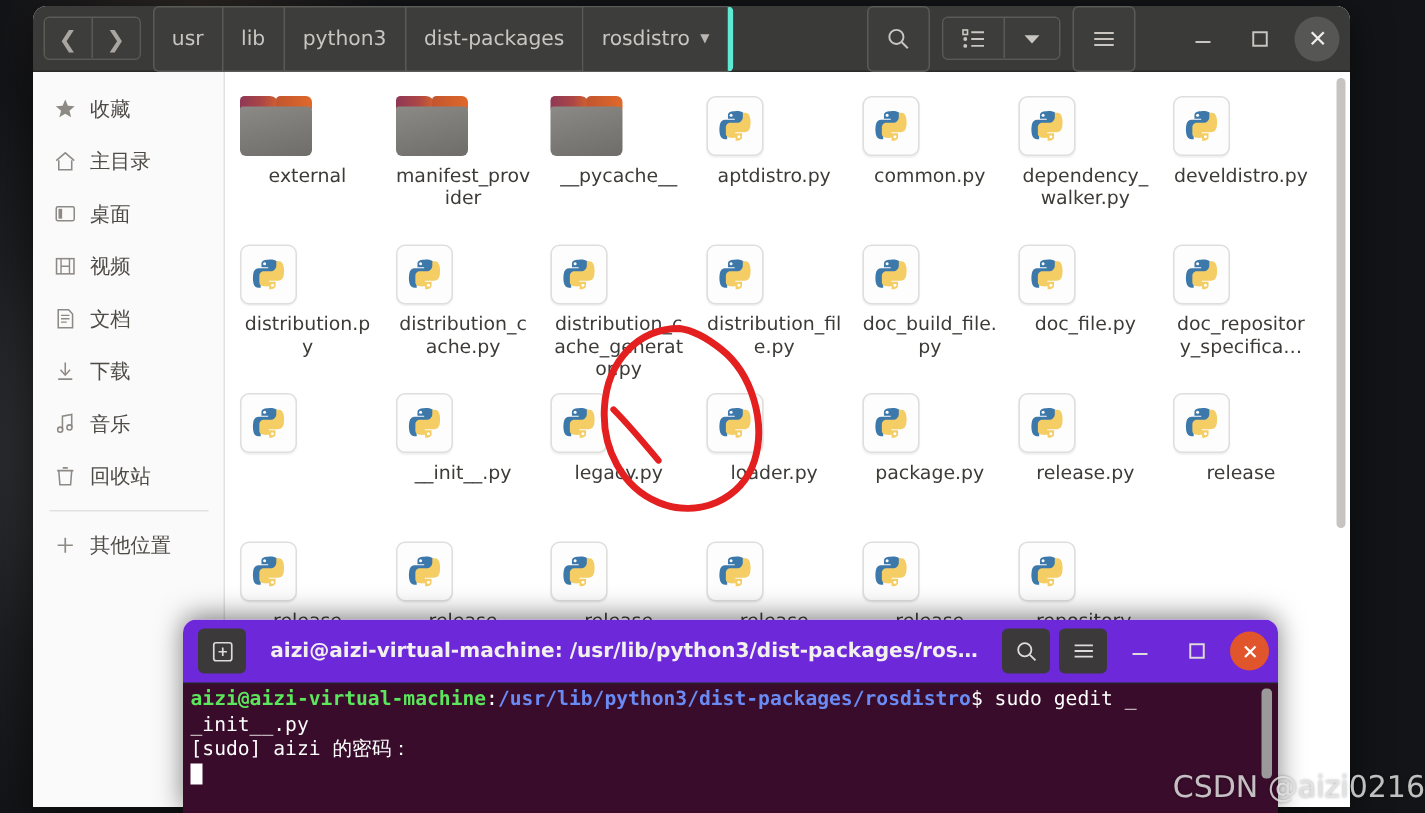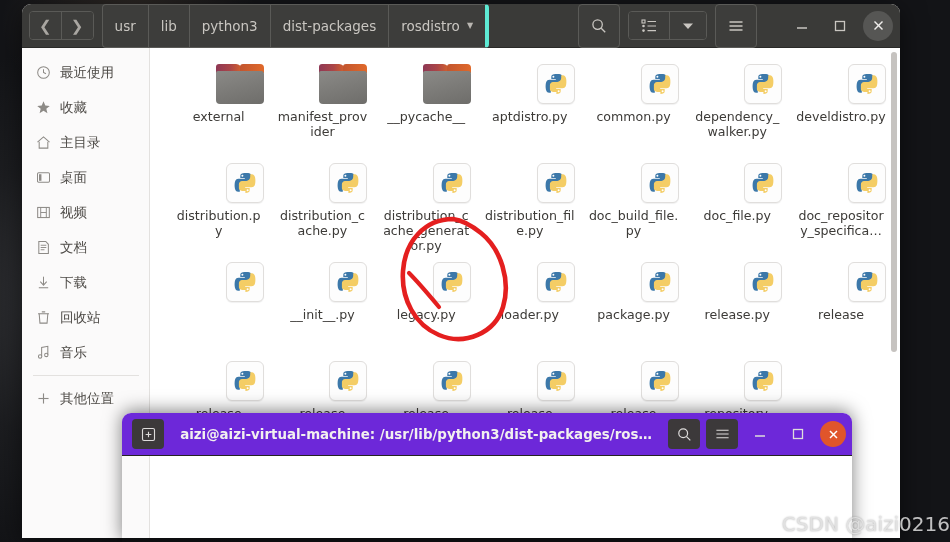--- a/index.html
+++ b/index.html
@@ -110,21 +110,21 @@
     position: relative;
     overflow: hidden;
   }
   .grid {
     display: grid;
     grid-template-columns: repeat(7, 1fr);
     padding: 10px 14px 0 10px;
     row-gap: 0px;
   }
   .file-cell {
-    display: flex; flex-direction: column; align-items: flex-end;
+    display: flex; flex-direction: column; align-items: flex-start;
     padding-top: 6px;
     height: 99px;
     cursor: pointer;
   }
   .file-label {
     margin-top: 5px;
     font-size: 12.6px;
     line-height: 15px;
     color: #3d3b38;
     text-align: center;
@@ -326,29 +326,20 @@
         <line x1="1.5" y1="1.5" x2="9.5" y2="9.5" stroke="#f0eeec" stroke-width="1.5"></line>
         <line x1="9.5" y1="1.5" x2="1.5" y2="9.5" stroke="#f0eeec" stroke-width="1.5"></line>
       </svg>
     </div>
   </div>
 
   <div class="fm-body">
 
     <div class="sidebar">
 
-      <div class="side-item">
-        <span class="side-icon">
-          <svg width="15" height="15" viewBox="0 0 16 16">
-              <circle cx="8" cy="8" r="6.2" fill="none" stroke="#8d8a86" stroke-width="1.1"></circle>
-              <polyline points="8,4.4 8,8 10.6,9.4" fill="none" stroke="#8d8a86" stroke-width="1.1"></polyline>
-            </svg>
-        </span>
-        <span>最近使用</span>
-      </div>
 
       <div class="side-item">
         <span class="side-icon">
           <svg width="15" height="15" viewBox="0 0 16 16">
               <polygon points="8,1.4 9.9,5.9 14.7,6.3 11,9.4 12.2,14 8,11.5 3.8,14 5,9.4 1.3,6.3 6.1,5.9" fill="#8d8a86"></polygon>
             </svg>
         </span>
         <span>收藏</span>
       </div>
 
@@ -404,37 +395,37 @@
               <polyline points="4.6,7 8,10.8 11.4,7" fill="none" stroke="#8d8a86" stroke-width="1.1"></polyline>
               <line x1="3" y1="13.6" x2="13" y2="13.6" stroke="#8d8a86" stroke-width="1.1"></line>
             </svg>
         </span>
         <span>下载</span>
       </div>
 
       <div class="side-item">
         <span class="side-icon">
           <svg width="15" height="15" viewBox="0 0 16 16">
+              <polyline points="6,12 6,2.6 12.6,1.4 12.6,10.4" fill="none" stroke="#8d8a86" stroke-width="1.1"></polyline>
+              <circle cx="4.4" cy="12.2" r="1.8" fill="none" stroke="#8d8a86" stroke-width="1.1"></circle>
+              <circle cx="11" cy="10.6" r="1.8" fill="none" stroke="#8d8a86" stroke-width="1.1"></circle>
+            </svg>
+        </span>
+        <span>音乐</span>
+      </div>
+
+      <div class="side-item">
+        <span class="side-icon">
+          <svg width="15" height="15" viewBox="0 0 16 16">
               <polyline points="3.4,4 4.2,14 11.8,14 12.6,4" fill="none" stroke="#8d8a86" stroke-width="1.1"></polyline>
               <line x1="2.2" y1="4" x2="13.8" y2="4" stroke="#8d8a86" stroke-width="1.1"></line>
               <line x1="6.2" y1="2" x2="9.8" y2="2" stroke="#8d8a86" stroke-width="1.3"></line>
             </svg>
         </span>
         <span>回收站</span>
-      </div>
-
-      <div class="side-item">
-        <span class="side-icon">
-          <svg width="15" height="15" viewBox="0 0 16 16">
-              <polyline points="6,12 6,2.6 12.6,1.4 12.6,10.4" fill="none" stroke="#8d8a86" stroke-width="1.1"></polyline>
-              <circle cx="4.4" cy="12.2" r="1.8" fill="none" stroke="#8d8a86" stroke-width="1.1"></circle>
-              <circle cx="11" cy="10.6" r="1.8" fill="none" stroke="#8d8a86" stroke-width="1.1"></circle>
-            </svg>
-        </span>
-        <span>音乐</span>
       </div>
 
       <div class="side-sep"></div>
 
       <div class="side-item">
         <span class="side-icon">
           <svg width="15" height="15" viewBox="0 0 16 16">
               <line x1="8" y1="2.6" x2="8" y2="13.4" stroke="#8d8a86" stroke-width="1.2"></line>
               <line x1="2.6" y1="8" x2="13.4" y2="8" stroke="#8d8a86" stroke-width="1.2"></line>
             </svg>
@@ -836,15 +827,22 @@
       </svg>
     </div>
     <div class="tbtn close">
       <svg class="icon-svg" width="11" height="11" viewBox="0 0 11 11">
         <line x1="2" y1="2" x2="9" y2="9" stroke="#ffffff" stroke-width="1.5"></line>
         <line x1="9" y1="2" x2="2" y2="9" stroke="#ffffff" stroke-width="1.5"></line>
       </svg>
     </div>
   </div>
 
+  <div class="term-body">
+    <div class="term-line"><span class="t-user">aizi@aizi-virtual-machine</span><span class="t-colon">:</span><span class="t-path">/usr/lib/python3/dist-packages/rosdistro</span><span>$</span><span> sudo gedit _</span></div>
+    <div class="term-line">_init__.py</div>
+    <div class="term-line">[sudo] aizi 的密码：</div>
+    <div class="term-line"><span class="t-cursor"></span></div>
+    <div class="term-scrollbar"></div>
+  </div>
 </div>
 
 <div id="watermark">CSDN @aizi0216</div>
 
 </body></html>

